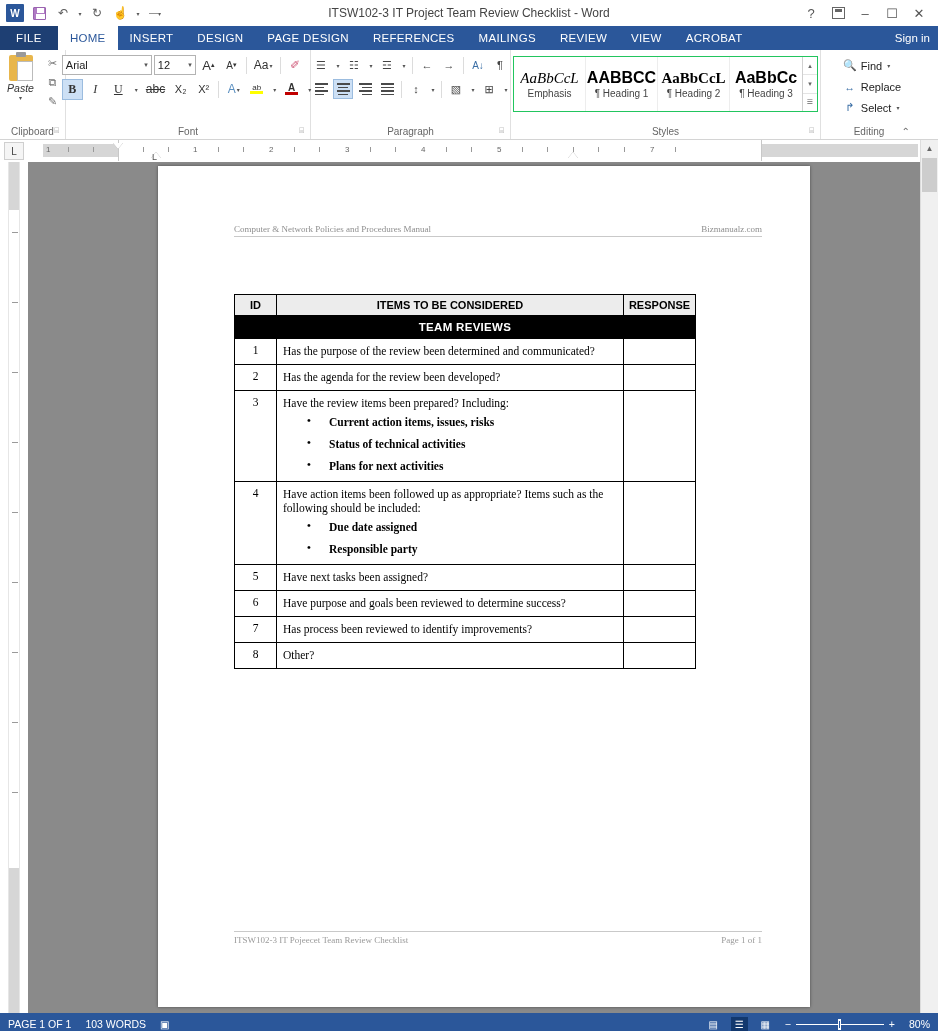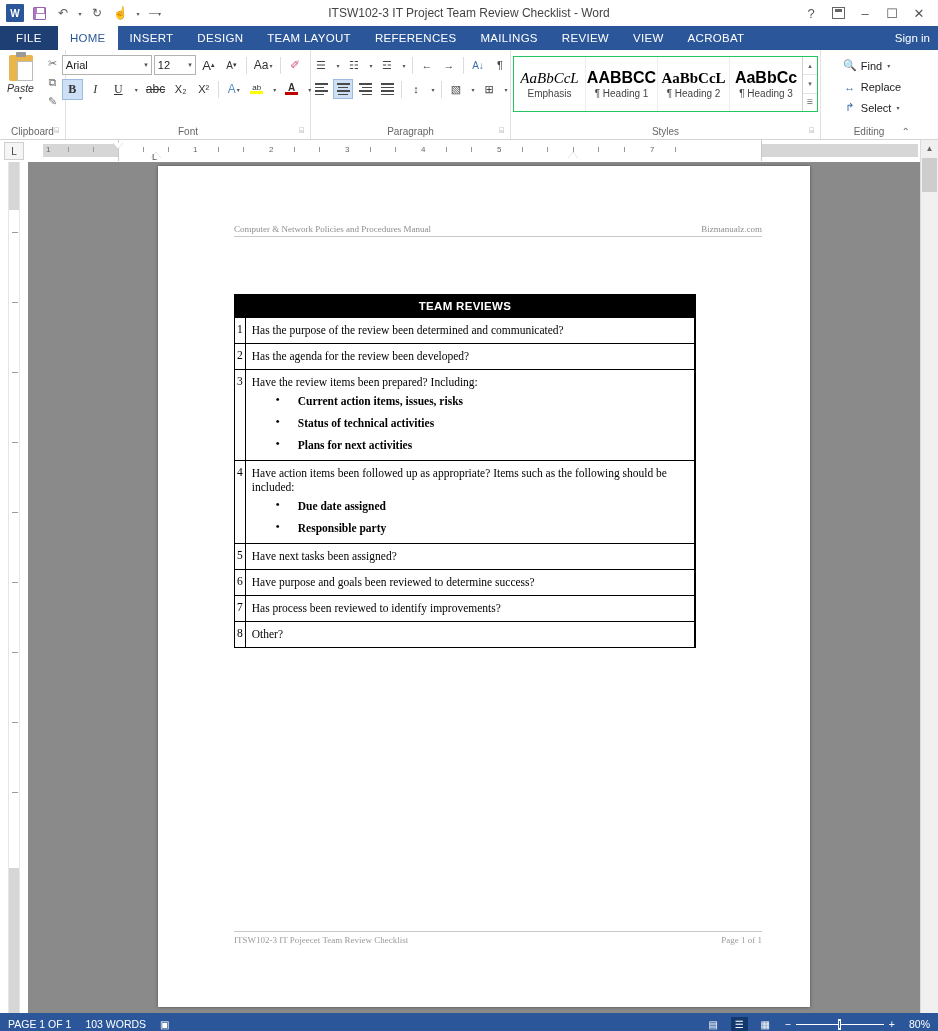--- a/index.html
+++ b/index.html
@@ -370,21 +370,21 @@
     <div class="win-btn">☐</div>
     <div class="win-btn">✕</div>
   </div>
 </div>
 
 <div class="tabstrip">
   <div class="tab-file">FILE</div>
   <div class="tab active">HOME</div>
   <div class="tab">INSERT</div>
   <div class="tab">DESIGN</div>
-  <div class="tab">TEAM LAYOUT</div>
+  <div class="tab">PAGE DESIGN</div>
   <div class="tab">REFERENCES</div>
   <div class="tab">MAILINGS</div>
   <div class="tab">REVIEW</div>
   <div class="tab">VIEW</div>
   <div class="tab">ACROBAT</div>
   <div class="signin">Sign in</div>
 </div>
 
 <div class="ribbon">
 
@@ -675,20 +675,25 @@
       <div class="page">
 
         <div class="doc-header">
           <span>Computer &amp; Network Policies and Procedures Manual</span>
           <span>Bizmanualz.com</span>
         </div>
 
 
         <table class="tbl">
           <tbody>
+              <tr class="th-row">
+            <th class="col-id">ID</th>
+            <th>ITEMS TO BE CONSIDERED</th>
+            <th class="col-resp">RESPONSE</th>
+          </tr>
           <tr class="band">
             <td colspan="3">TEAM REVIEWS</td>
           </tr>
 
           <tr>
             <td class="cell-id">1</td>
             <td class="cell-item">
               <span>Has the purpose of the review been determined and communicated?</span>
             </td>
             <td class="cell-resp"></td>

